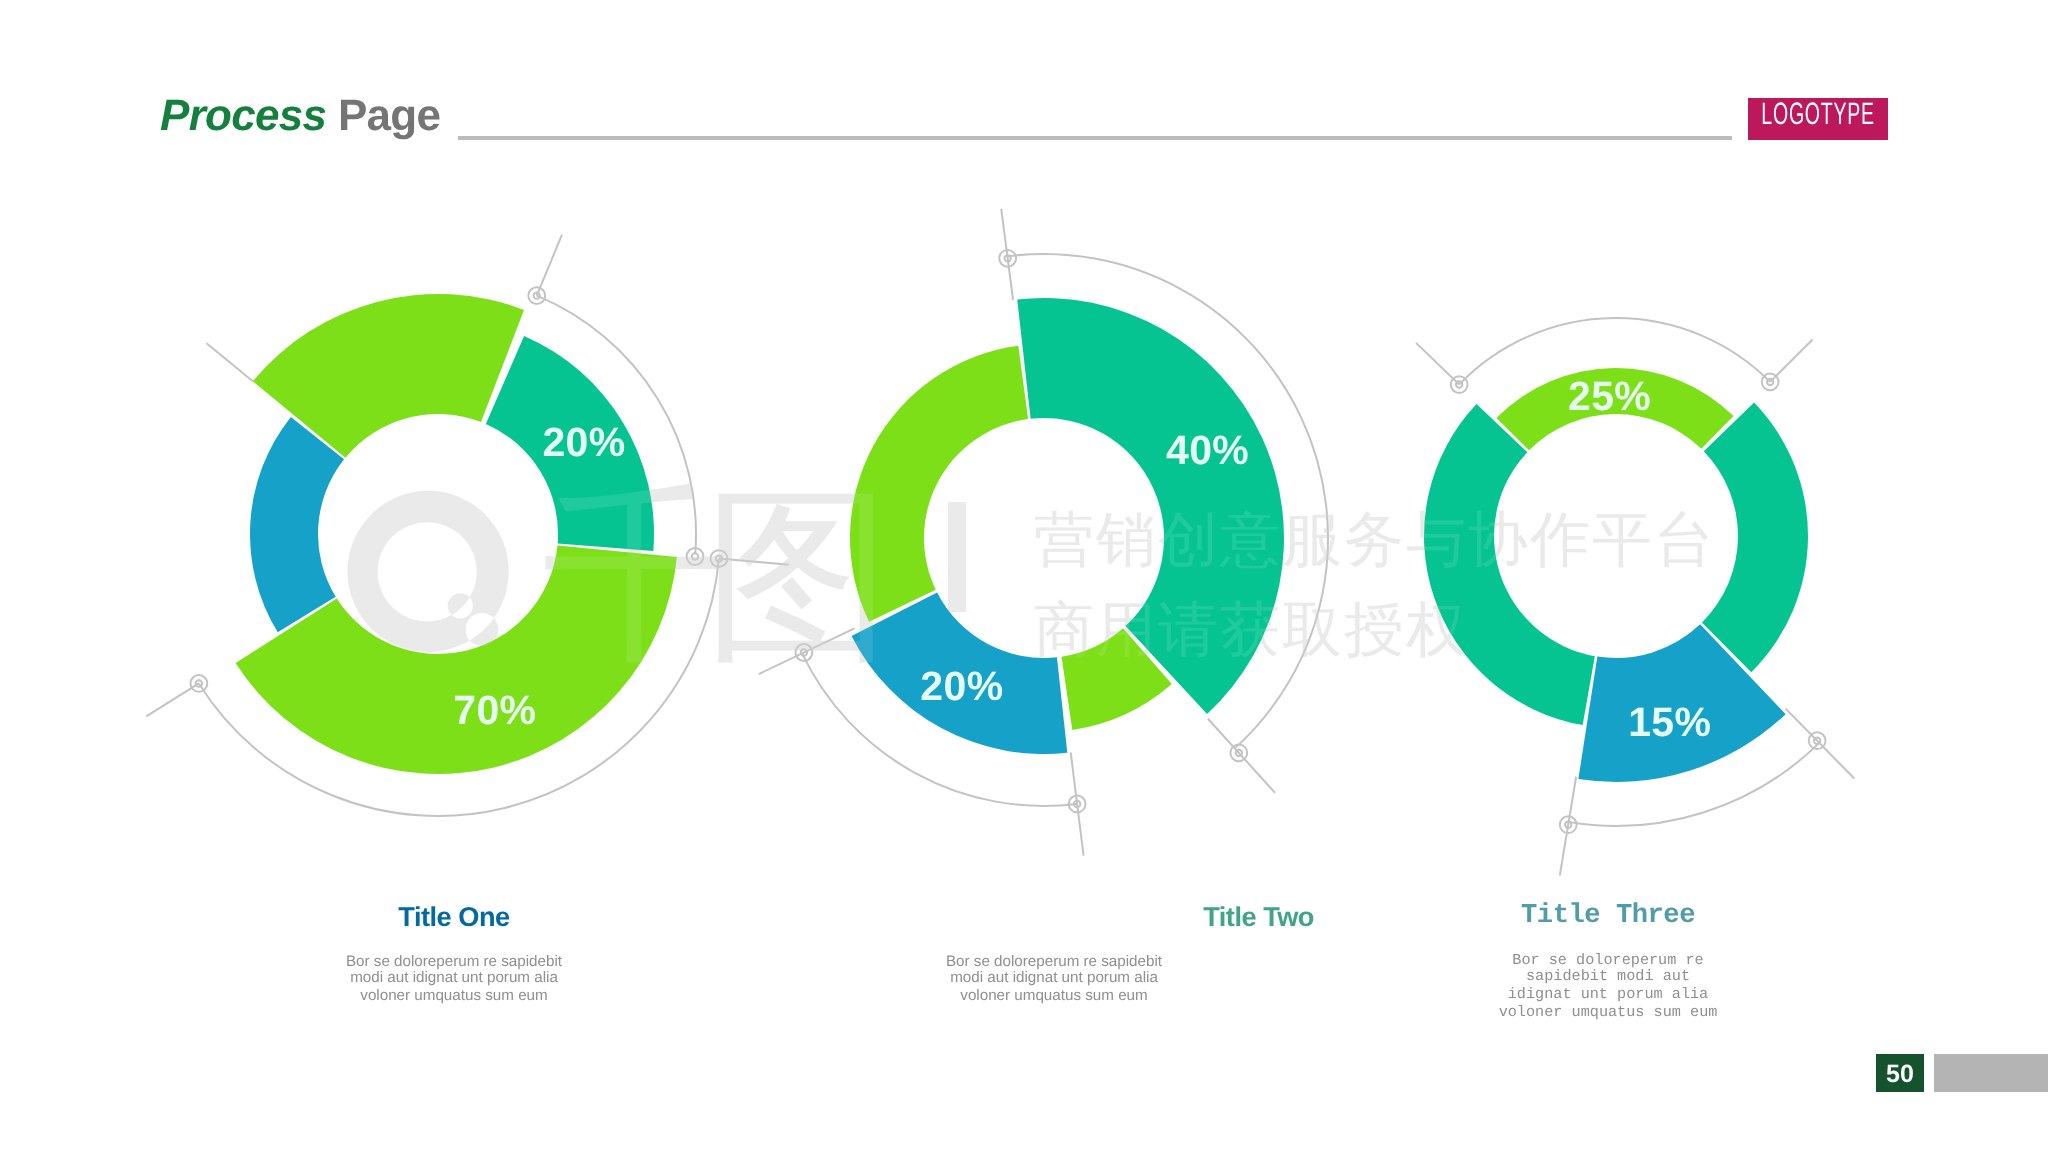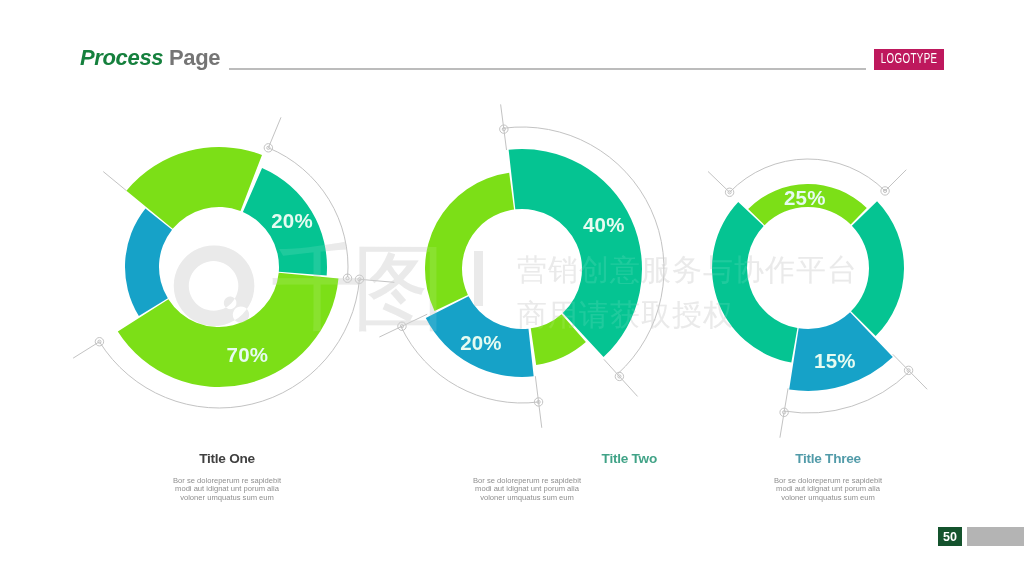--- a/index.html
+++ b/index.html
@@ -136,28 +136,28 @@
         <path fill-rule="evenodd" d="M214 245.4a40.3 40.3 0 1 0 0.1 0zM213.6 261.1a24.8 24.8 0 1 1 -0.1 0zM230.2 296.6a6.3 6.3 0 1 1 -0.1 0zM241 306.5a8.2 8.2 0 1 1 -0.1 0z"></path>
         <text x="271" y="320" font-size="94" letter-spacing="-13" font-family="&quot;DejaVu Sans&quot;, sans-serif">千图</text>
         <rect x="474" y="251" width="9" height="55"></rect>
         <text x="517" y="280" font-size="30" letter-spacing="1" font-family="&quot;DejaVu Sans&quot;, sans-serif">营销创意服务与协作平台</text>
         <text x="517" y="325" font-size="30" letter-spacing="1" font-family="&quot;DejaVu Sans&quot;, sans-serif">商用请获取授权</text>
       </g>
     </svg>
 
   <div id="captions">
       <div class="cap" style="left: 97px;">
-        <div class="ttl" style="color: #404040;">Title One</div>
+        <div class="ttl" style="color: #0369a1;">Title One</div>
         <p class="body">Bor se doloreperum re sapidebit modi aut idignat unt porum alia voloner umquatus sum eum</p>
       </div>
       <div class="cap" style="left: 397px;">
         <div class="ttl" style="color: rgb(65, 163, 135); text-align: right;">Title Two</div>
         <p class="body">Bor se doloreperum re sapidebit modi aut idignat unt porum alia voloner umquatus sum eum</p>
       </div>
-      <div class="cap" style="left: 698px;">
+      <div class="cap" style="left: 674px; font-family: Liberation Mono, monospace;">
         <div class="ttl" style="color: rgb(82, 155, 169);">Title Three</div>
         <p class="body">Bor se doloreperum re sapidebit modi aut idignat unt porum alia voloner umquatus sum eum</p>
       </div>
     </div>
 
   <div class="pg-num">50</div>
   <div class="pg-bar"></div>
 </div>
 
 </body></html>

